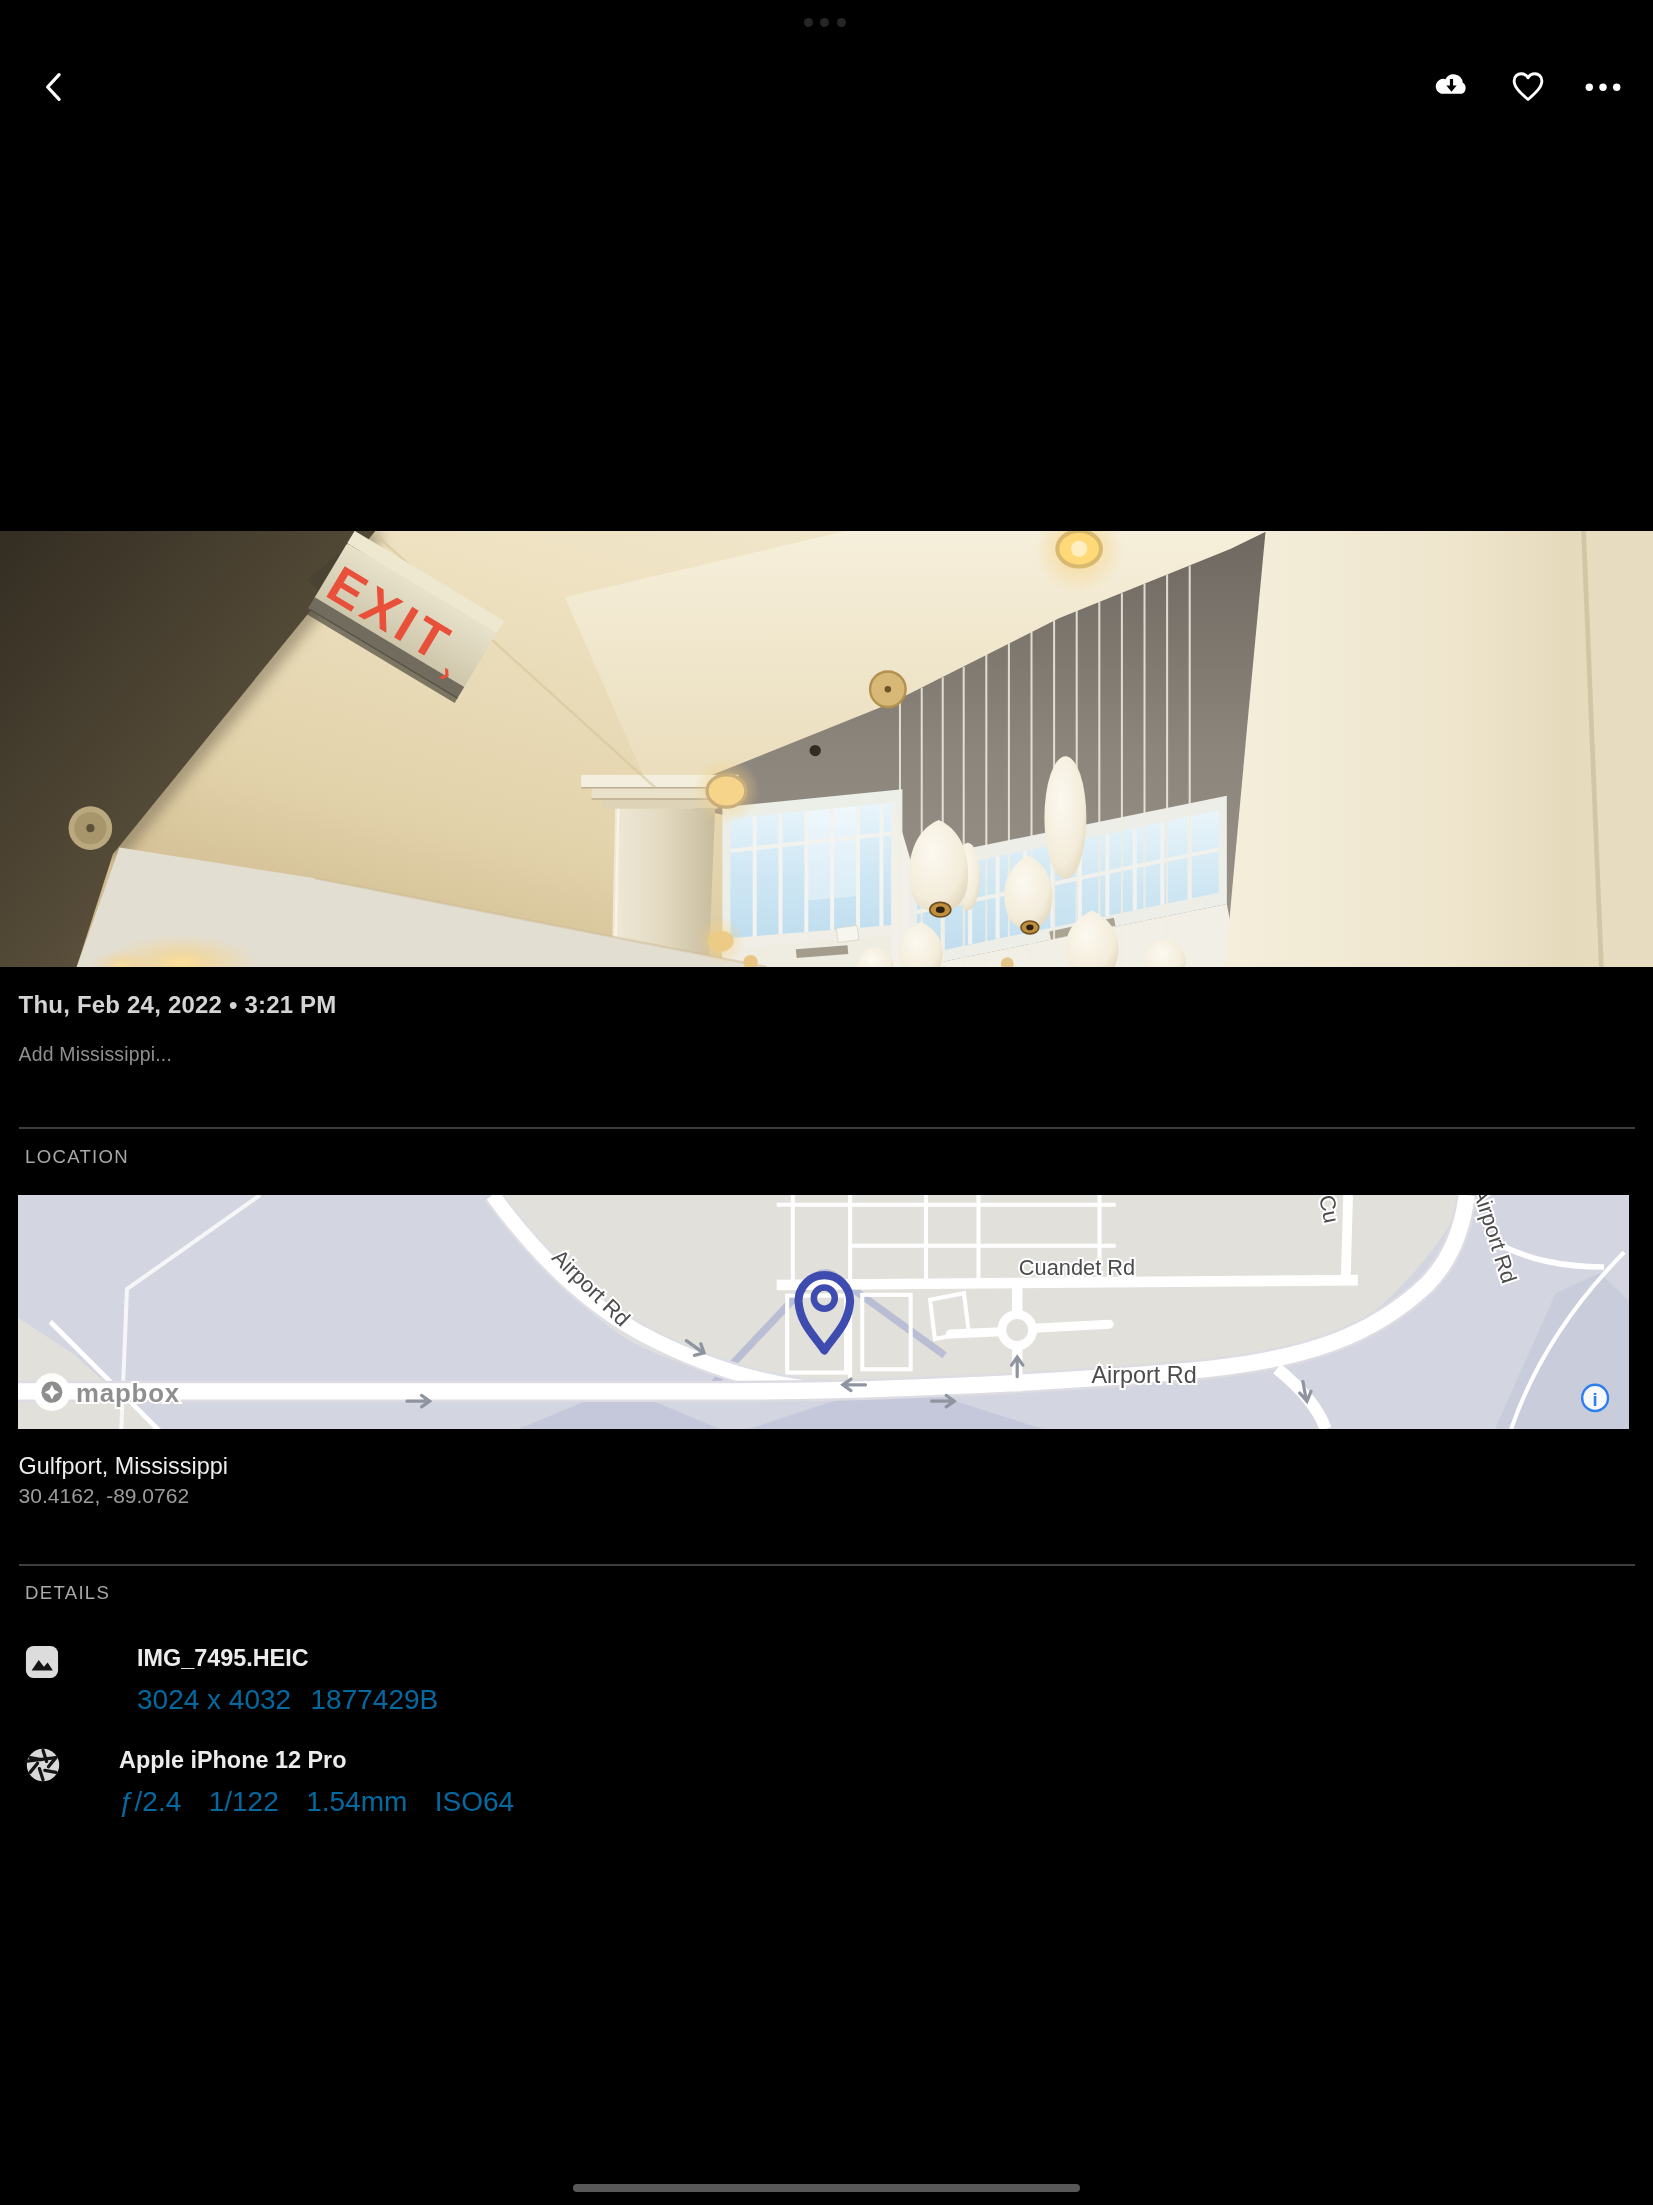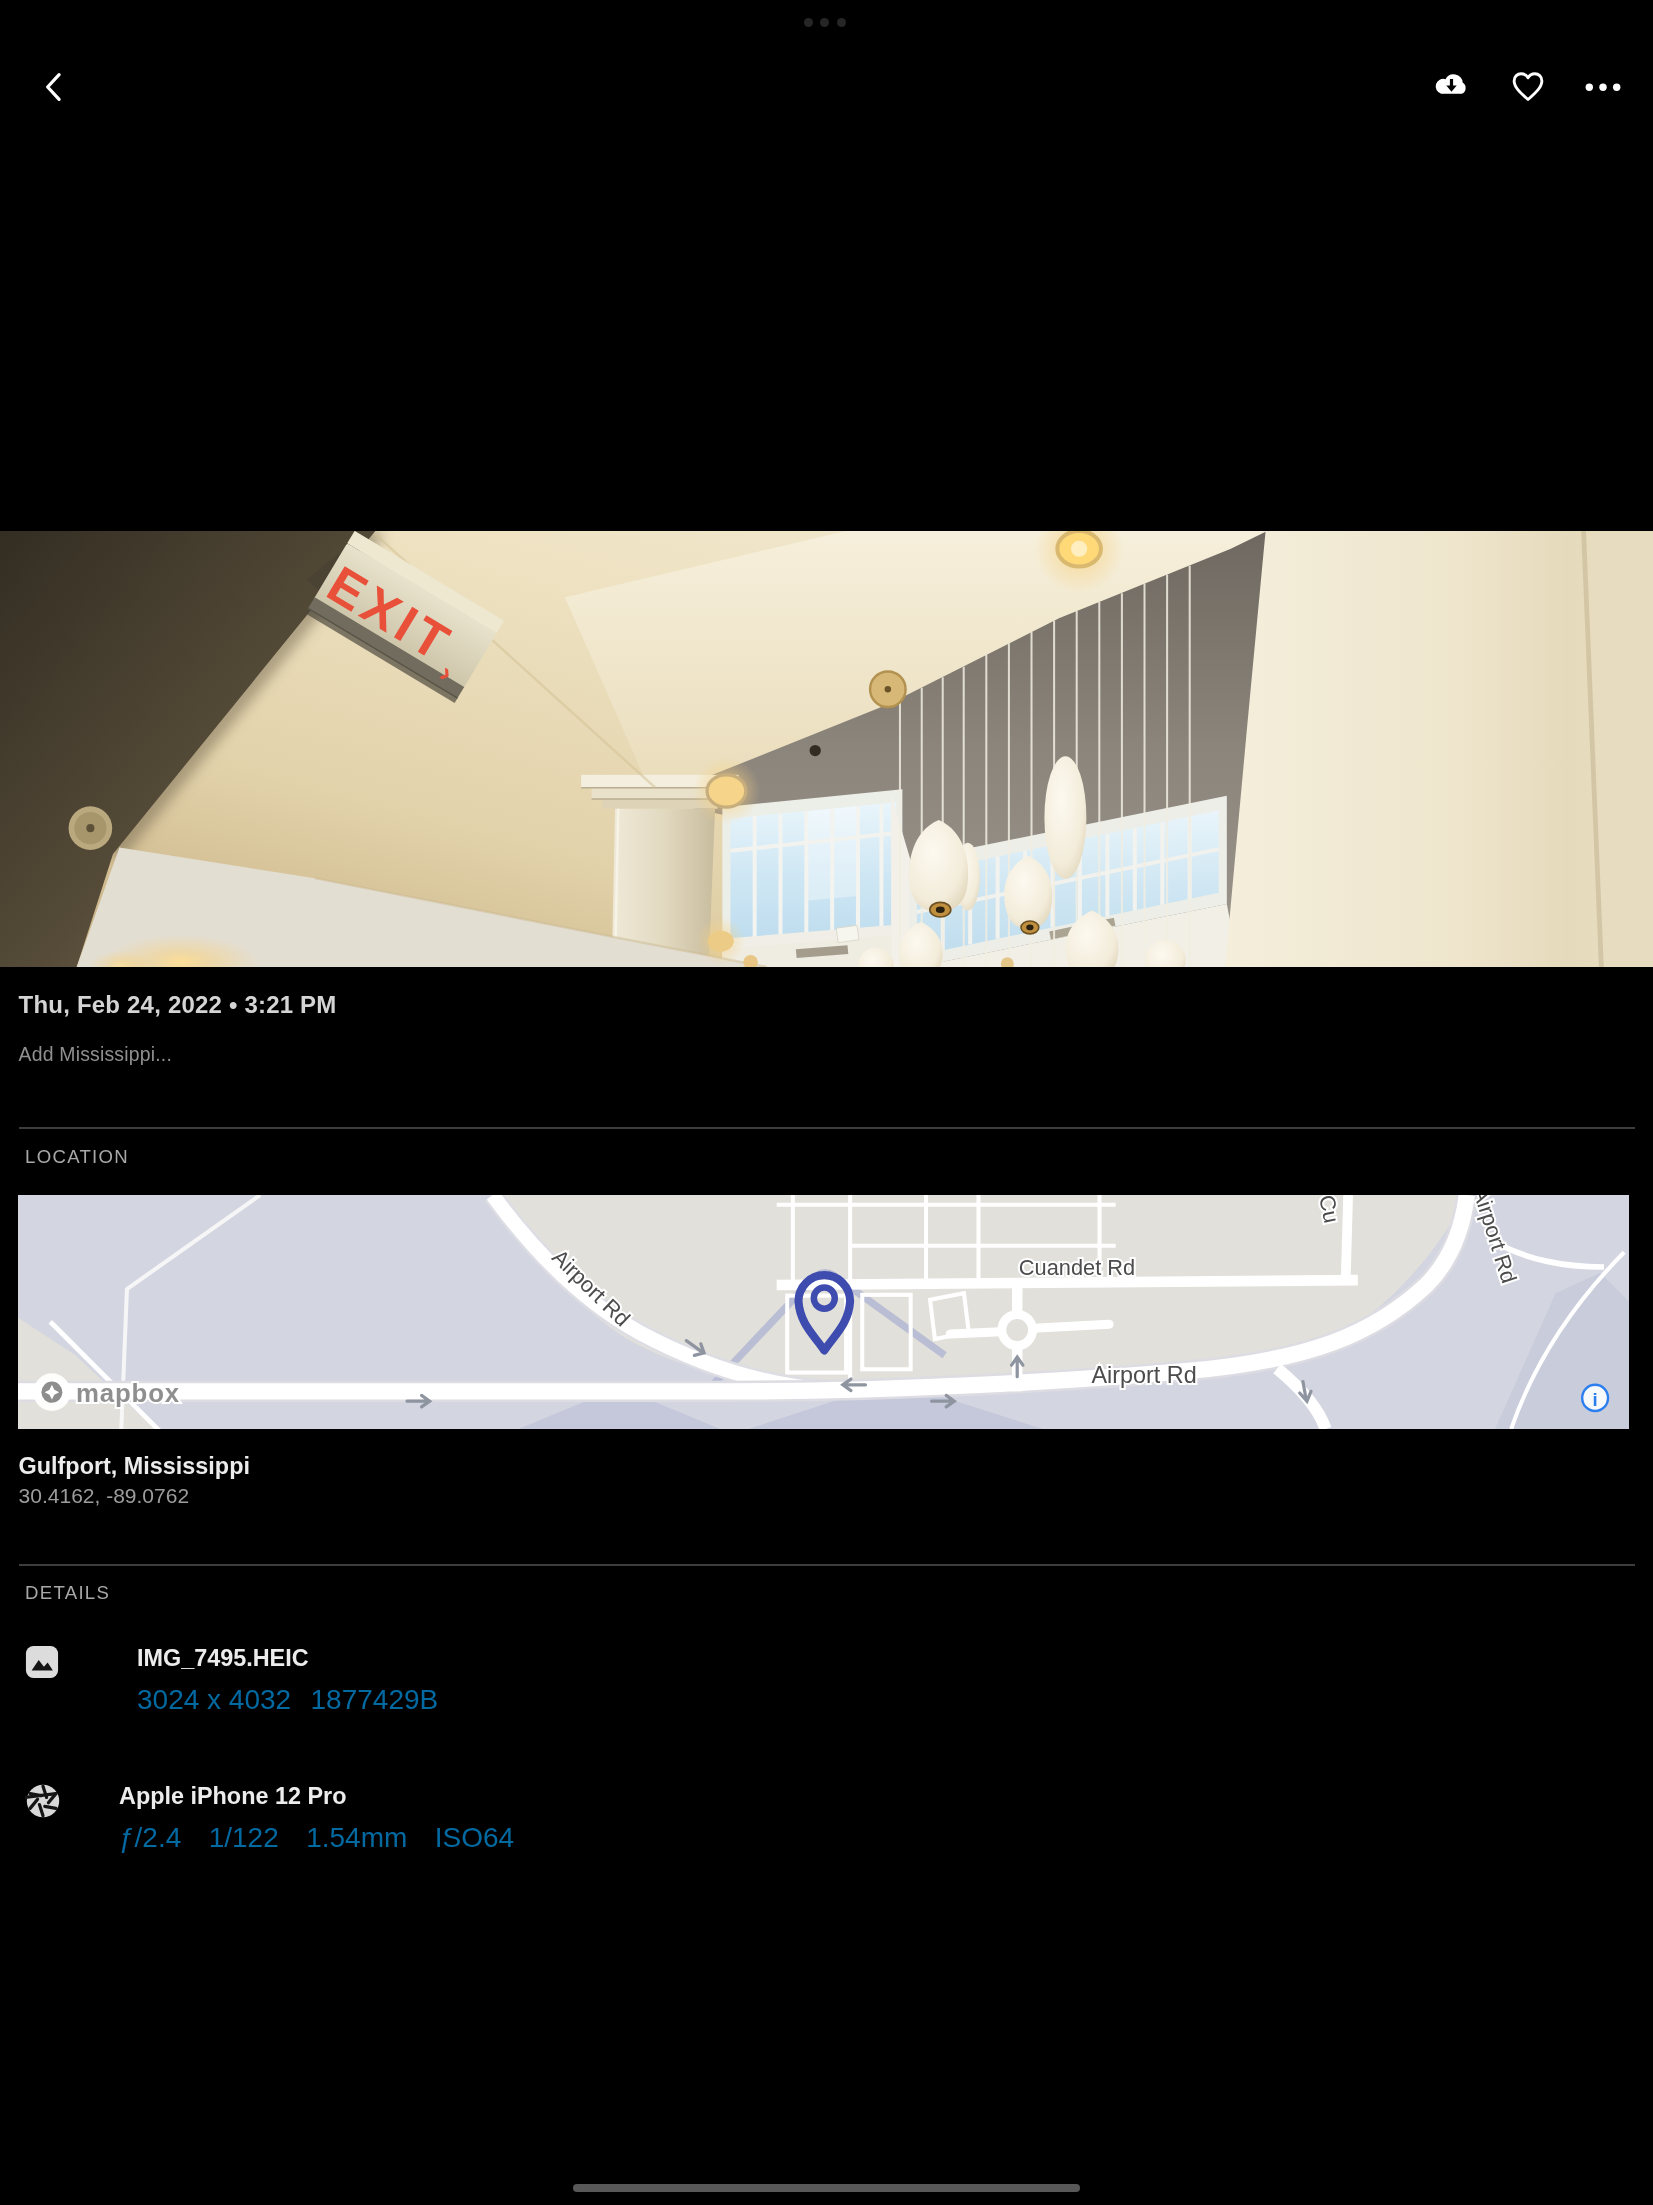--- a/index.html
+++ b/index.html
@@ -12,21 +12,21 @@
   .multitask i{width:9px;height:9px;border-radius:50%;background:#262626;display:block;}
   .icon-btn{position:absolute;background:none;border:none;padding:0;cursor:pointer;}
   
   .photo{position:absolute;left:0;top:531px;width:1653px;height:436px;}
   
   .date-line{position:absolute;left:18.6px;top:991px;font-size:24px;font-weight:600;color:#d4d4d4;letter-spacing:0.2px;text-align:center;}
   .desc-line{position:absolute;left:18.6px;top:1043px;font-size:19.4px;color:#8f8f8f;letter-spacing:0.2px;}
   .divider{position:absolute;left:18.6px;width:1616px;height:1.6px;background:#3d3d3d;}
   .sec-header{position:absolute;left:25px;font-size:18.6px;color:#a8a8a8;letter-spacing:1.3px;}
   .map-wrap{position:absolute;left:18px;top:1195px;width:1611px;height:234px;overflow:hidden;background:#d3d5e1;}
-  .place-name{position:absolute;left:18.6px;top:1453px;font-size:23.4px;font-weight:700;color:#ececec;}
+  .place-name{position:absolute;left:18.6px;top:1453px;font-size:23.4px;font-weight:400;color:#ececec;}
   .place-coords{position:absolute;left:18.6px;top:1484px;font-size:21px;color:#9c9c9c;text-align:center;}
   .detail-row{position:absolute;left:25px;display:flex;align-items:flex-start;}
   .detail-texts{margin-left:58px;}
   .detail-title{font-size:23.4px;font-weight:700;color:#ececec;}
   .detail-sub{margin-top:12px;font-size:28px;color:#0369a1;display:flex;}
   .detail-sub.file-gap span{margin-right:19.4px;}
   .detail-sub.cam-gap span{margin-right:27.4px;}
   .home-indicator{position:absolute;left:573px;top:2184px;width:507px;height:8px;border-radius:4.8px;background:#585858;}
 </style>
 </head>
@@ -364,21 +364,21 @@
     </svg>
     <div class="detail-texts">
       <div class="detail-title">IMG_7495.HEIC</div>
       <div class="detail-sub file-gap">
         <span>3024 x 4032</span>
         <span>1877429B</span>
       </div>
     </div>
   </div>
 
-  <div class="detail-row" style="top:1747px;margin-top:36px;">
+  <div class="detail-row" style="top:1747px;">
     <svg width="36" height="36" viewBox="0 0 40 40">
       <circle cx="20" cy="20" r="18" fill="#d8d8d8"></circle>
       <g stroke="#141414" stroke-width="3.6" stroke-linecap="round">
         <line x1="20" y1="3.5" x2="24" y2="16"></line>
           <line x1="34.3" y1="11.8" x2="24,0" y2="16"></line>
         <line x1="34.3" y1="11.8" x2="26" y2="22"></line>
           <line x1="34.3" y1="28.2" x2="22" y2="26"></line>
         <line x1="20" y1="36.5" x2="16" y2="24"></line>
           <line x1="5.7" y1="28.2" x2="14" y2="18"></line>
         <line x1="5.7" y1="11.8" x2="18" y2="14"></line>

